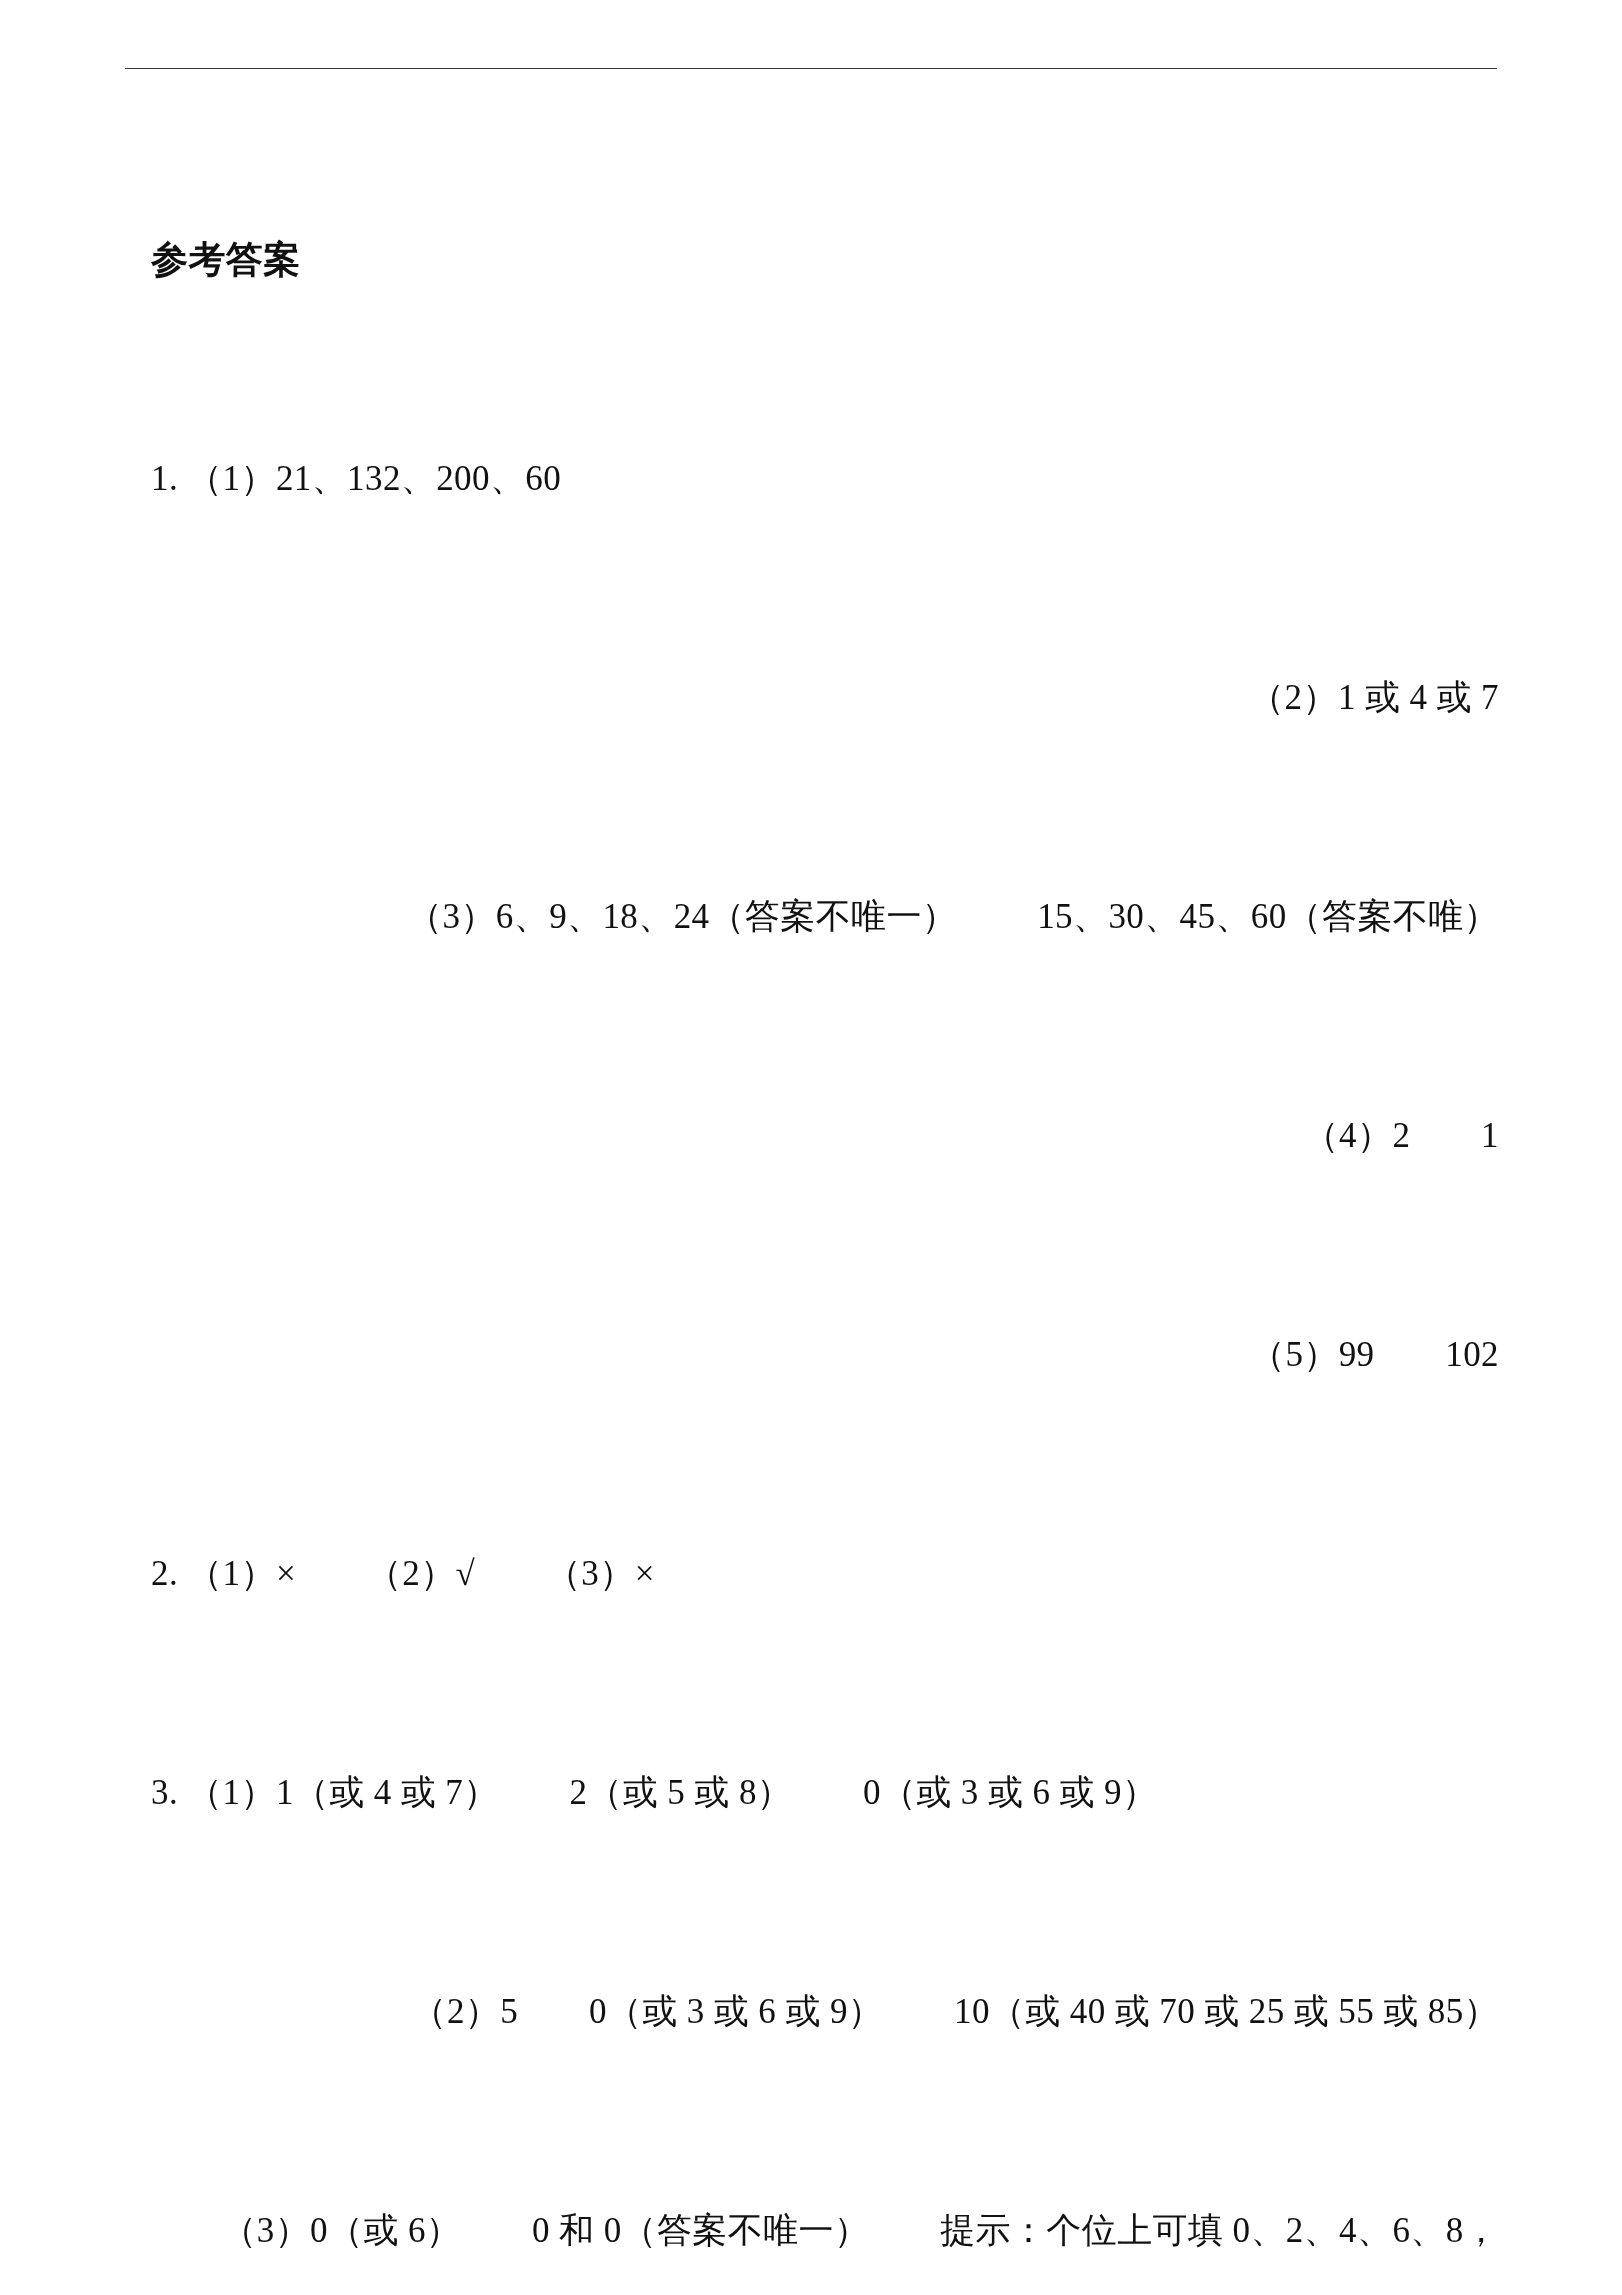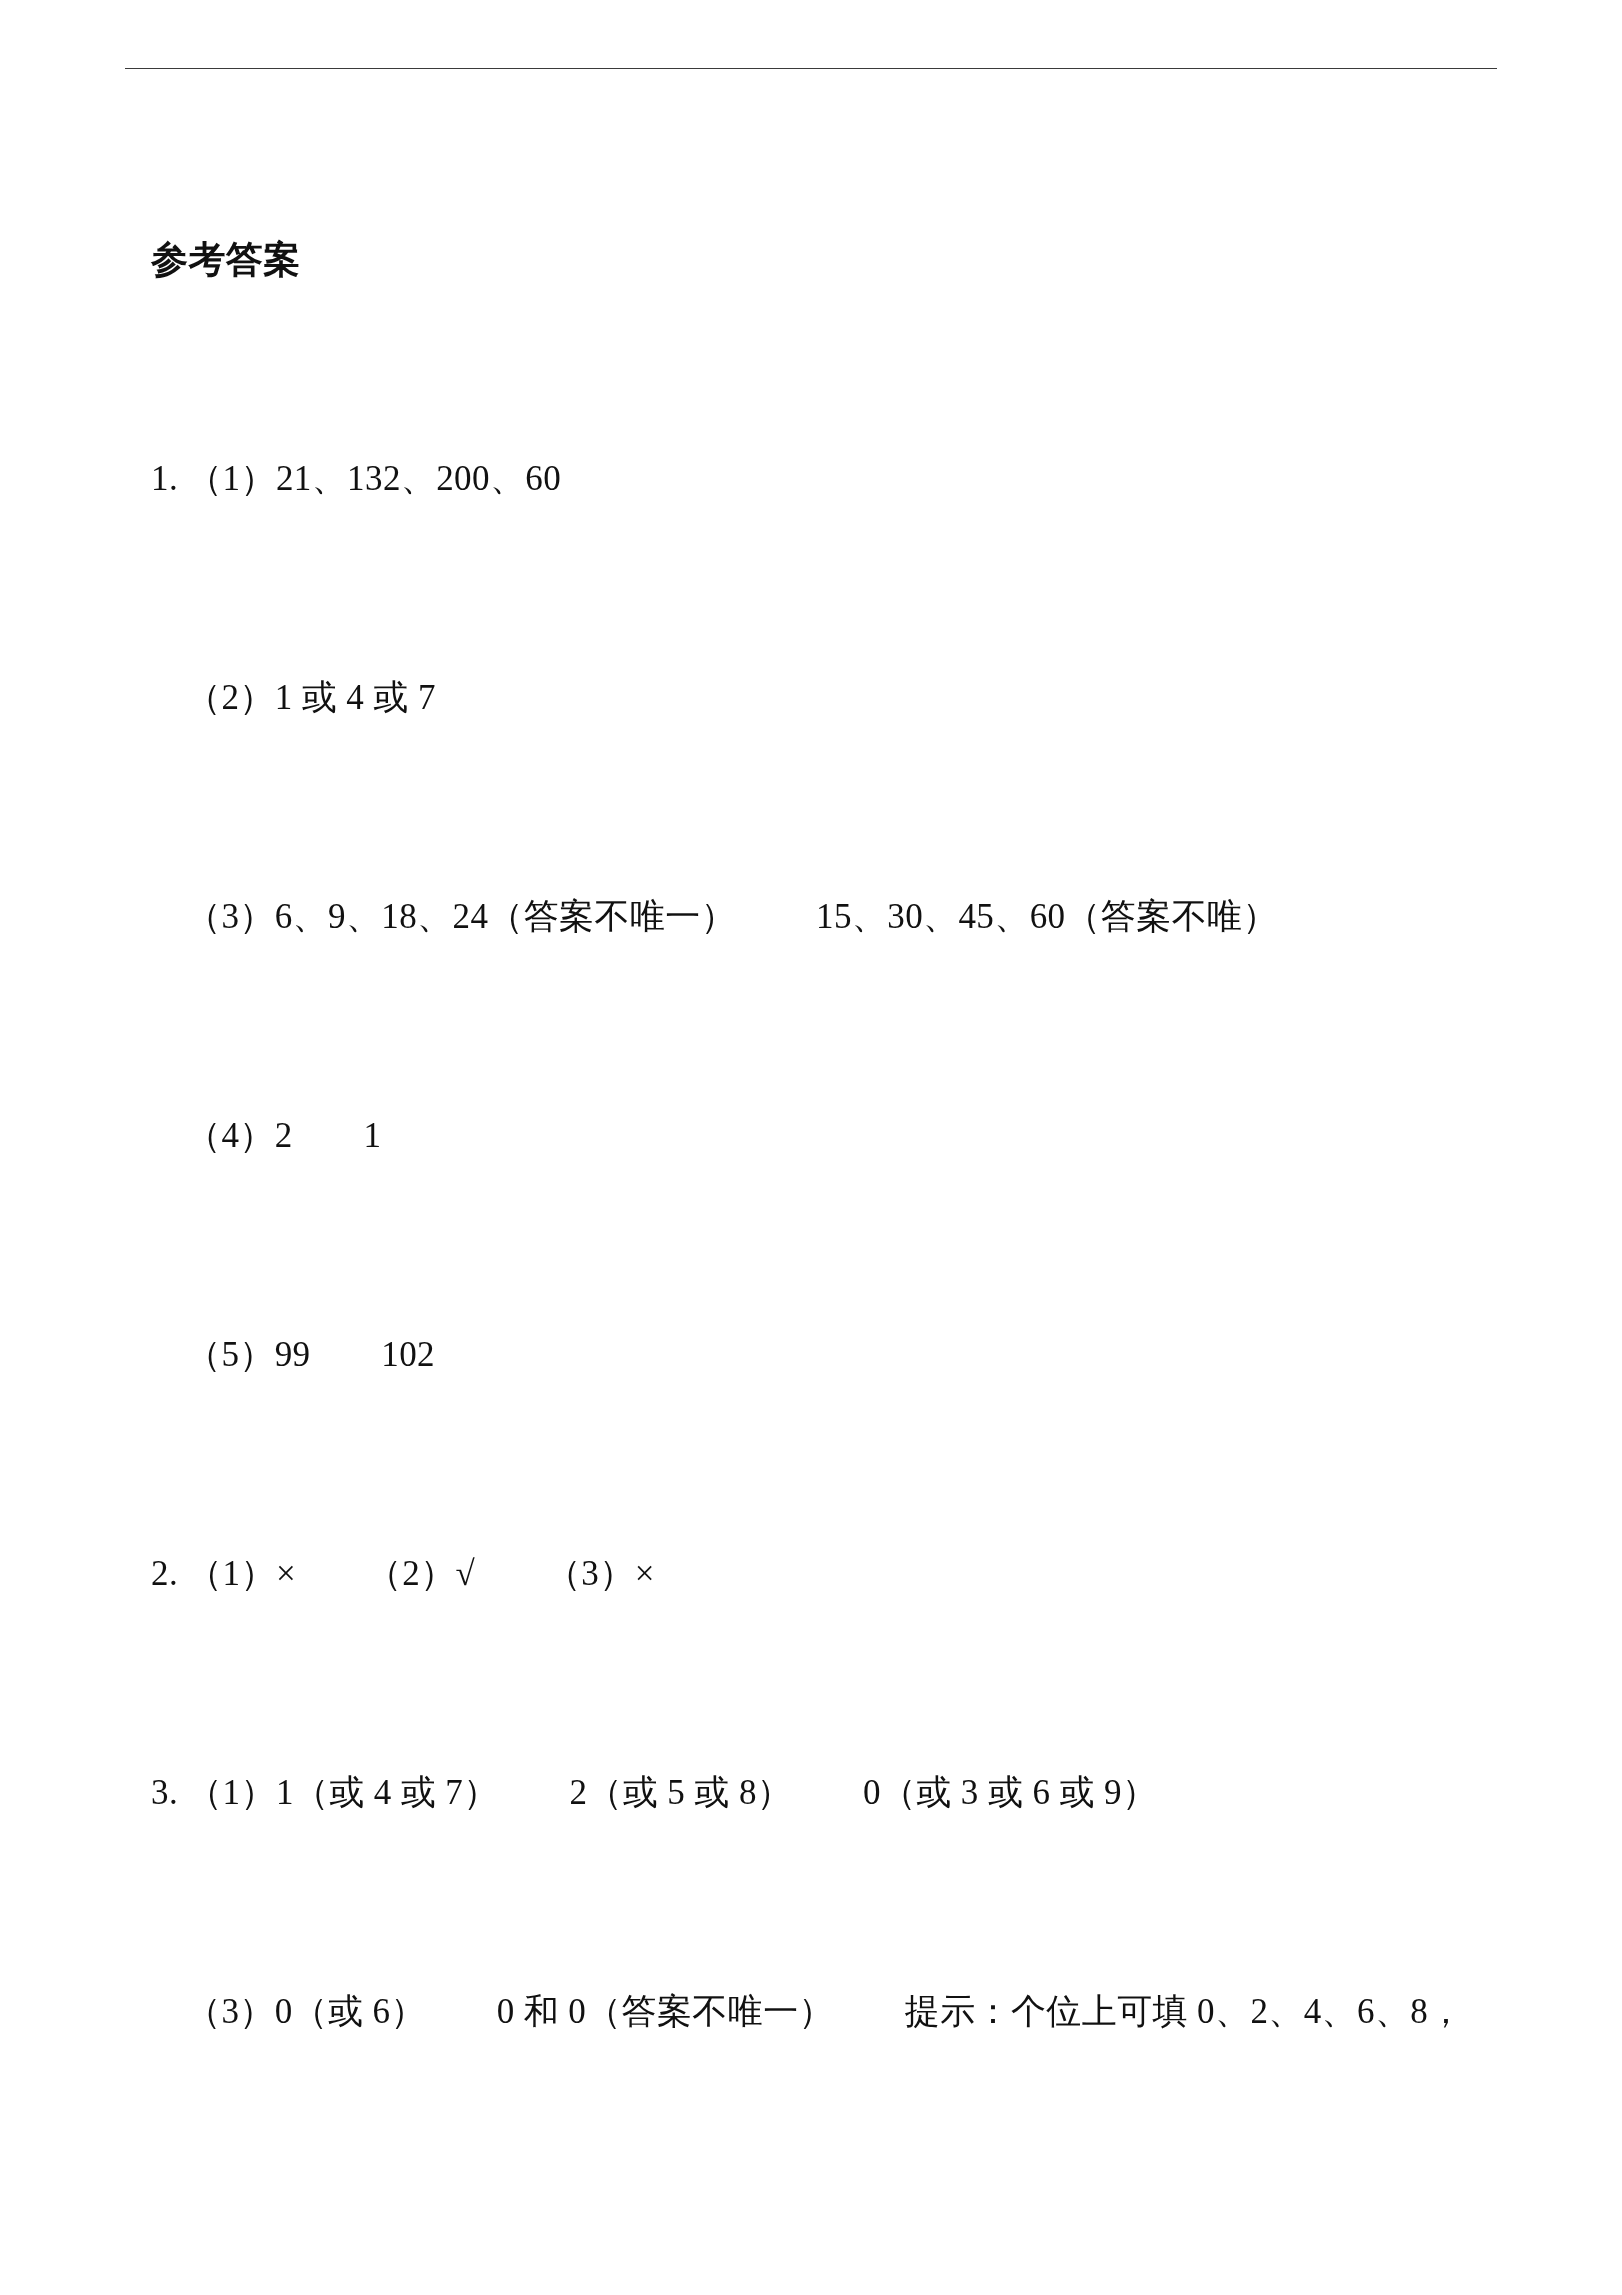--- a/index.html
+++ b/index.html
@@ -30,36 +30,37 @@
     letter-spacing: 0.4px;
     white-space: pre-wrap;
     word-break: break-all;
   }
   .line { min-height: 73px; margin-left: 24px; }
   .title {
     font-family: "DejaVu Sans", "Liberation Sans", sans-serif;
     font-weight: bold;
     font-size: 37px;
   }
-  .ind1 { padding-left: 35px; }
+  .ind1 { padding-left: 35px; text-align: right; }
 </style>
 </head>
 <body>
 
 <div class="page">
   <div class="top-rule"></div>
   <div class="content">
     <div class="line title">参考答案</div>
     <div class="line">1. （1）21、132、200、60</div>
     <div class="line ind1">（2）1 或 4 或 7</div>
     <div class="line ind1">（3）6、9、18、24（答案不唯一）　　 15、30、45、60（答案不唯）</div>
     <div class="line ind1">（4）2　　1</div>
     <div class="line ind1">（5）99　　102</div>
     <div class="line">2. （1）×　　（2）√　　（3）×</div>
     <div class="line">3. （1）1（或 4 或 7）　　2（或 5 或 8）　　0（或 3 或 6 或 9）</div>
+    <div class="line ind1">（2）5　　0（或 3 或 6 或 9）　　10（或 40 或 70 或 25 或 55 或 85）</div>
     <div class="line ind1">（3）0（或 6）　　0 和 0（答案不唯一）　　提示：个位上可填 0、2、4、6、8，</div>
     
     
     
     
     
     
     
     
     

